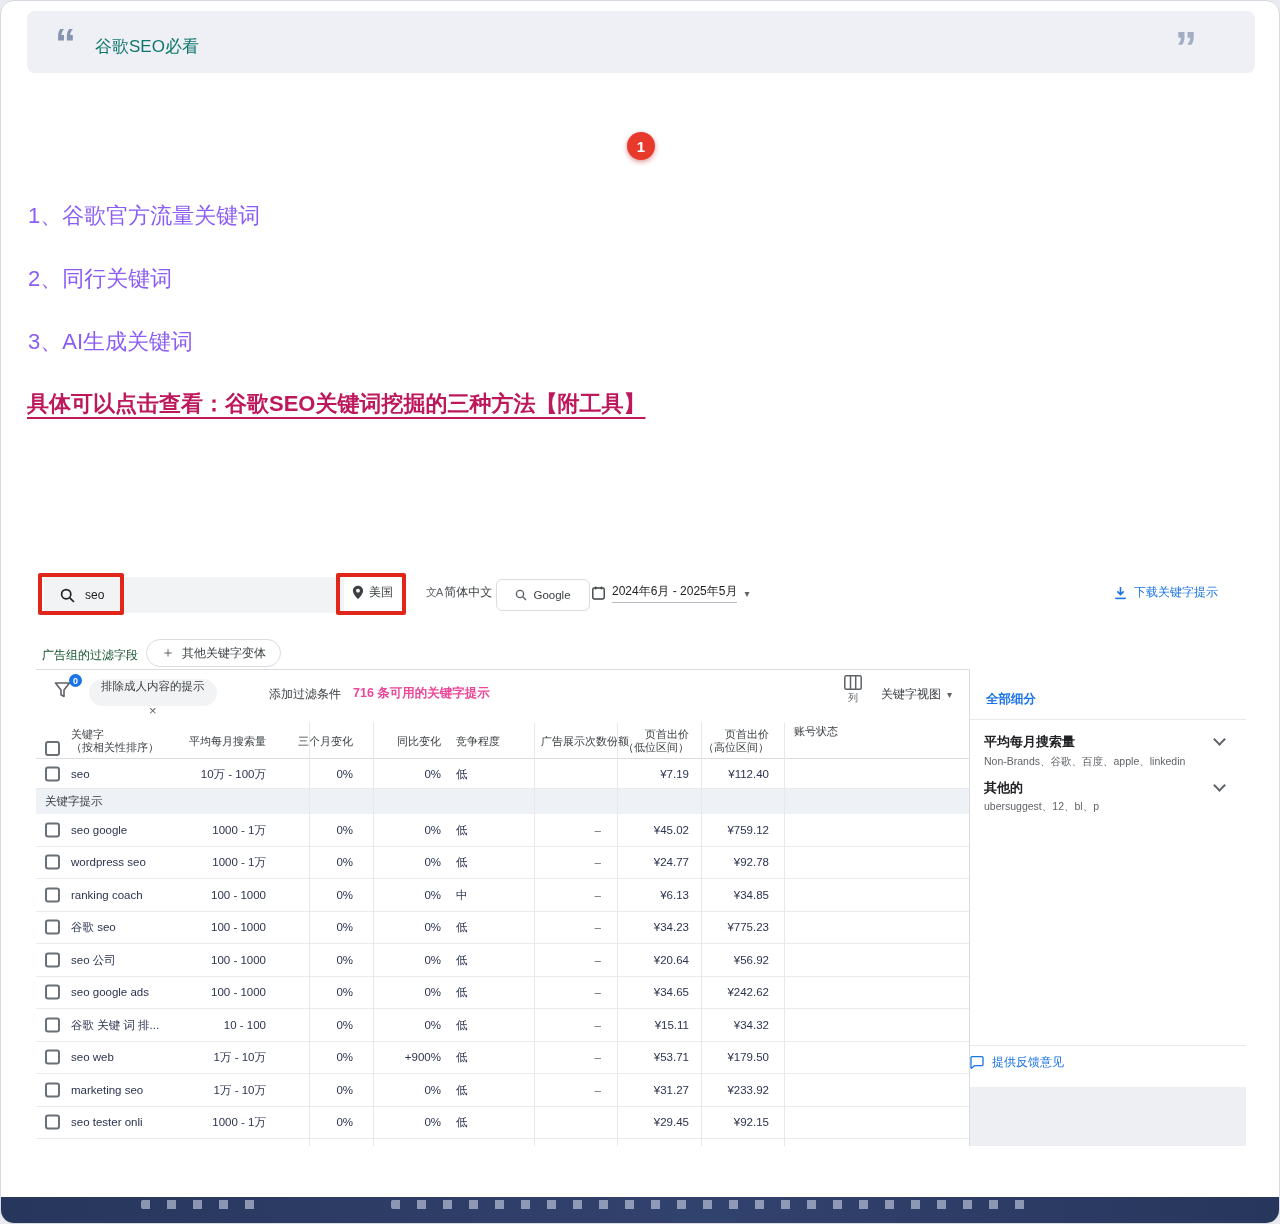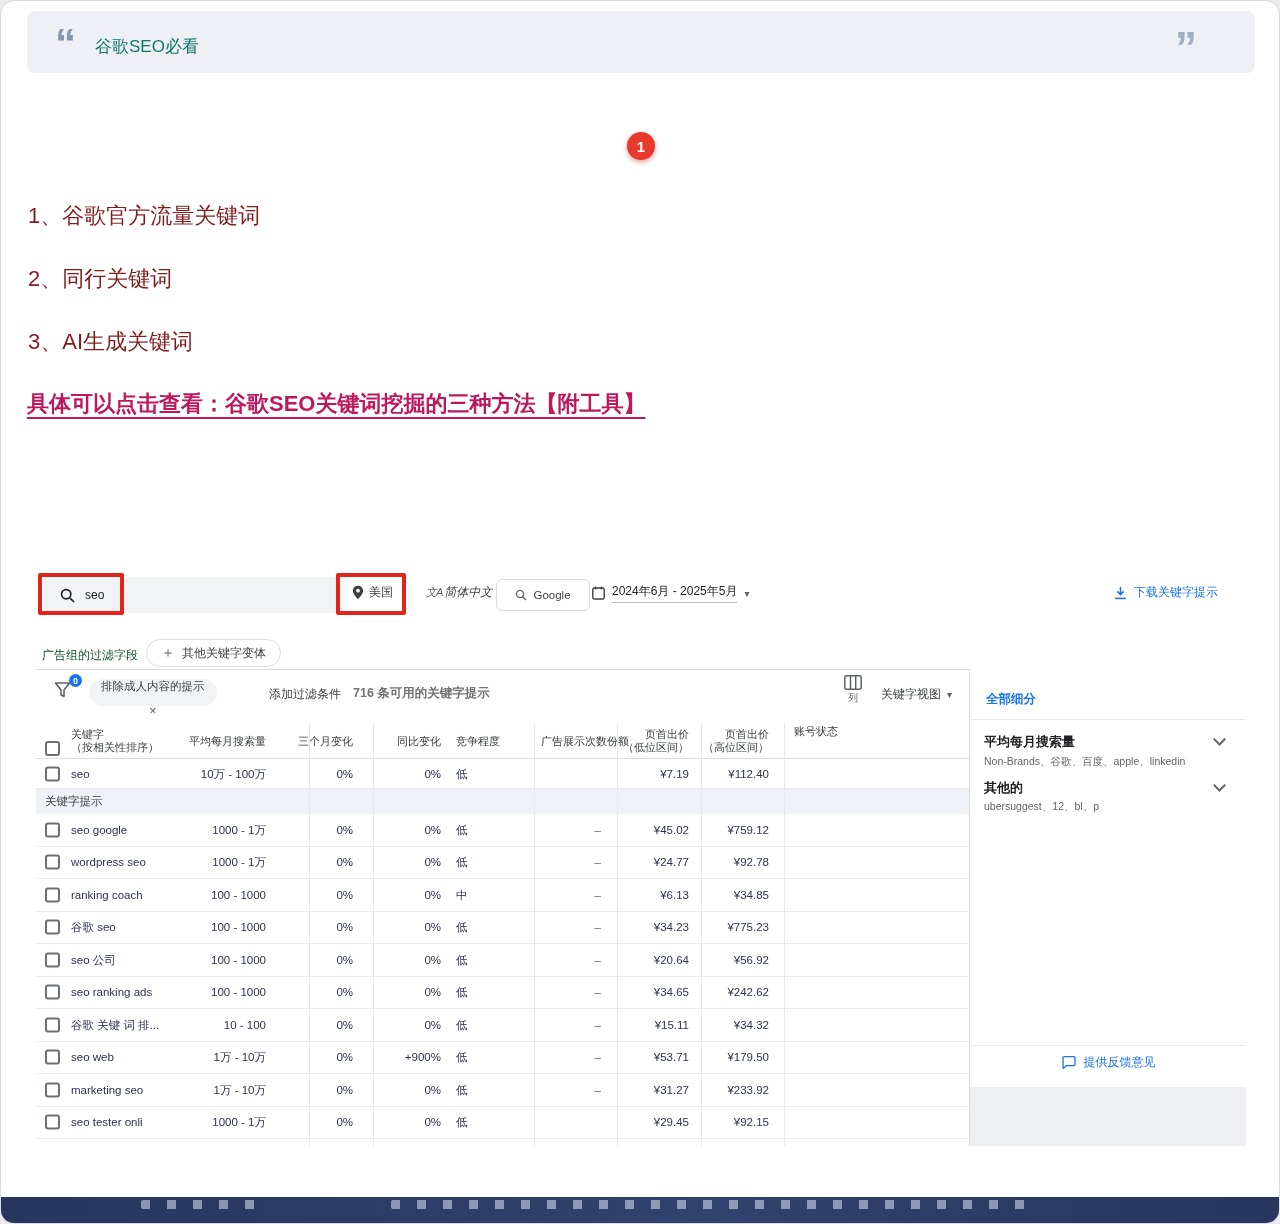--- a/index.html
+++ b/index.html
@@ -15,41 +15,41 @@
   .quote-text { position:absolute; left:68px; top:24px; font-size:17px; color:#0f766e; font-weight:500; }
   .quote-close { position:absolute; right:58px; top:20px; font-size:44px; line-height:34px;
                  color:#a3aec5; font-weight:bold; }
 
   .h1 { position:absolute; left:26px; top:130px; font-size:31px; font-weight:800;
         color:#1c2b58; letter-spacing:1px; }
   .badge1 { position:absolute; left:626px; top:131px; width:28px; height:28px; border-radius:50%;
             background:#e73a2c; color:#fff; font-size:15px; font-weight:bold;
             display:flex; align-items:center; justify-content:center;
             box-shadow:0 2px 5px rgba(180,30,20,.45); }
-  .li { position:absolute; left:27px; font-size:22px; color:#7f1d1d; }
+  .li { position:absolute; left:27px; font-size:22px; color:#8b5cf6; }
   .li1 { top:200px; } .li2 { top:263px; } .li3 { top:326px; }
   .alink { position:absolute; left:26px; top:388px; font-size:22px; font-weight:bold; color:#be185d;
            text-decoration:underline; text-decoration-thickness:2px; text-underline-offset:6px;
            cursor:pointer; }
 
   
   #planner { position:absolute; left:35px; top:560px; width:1210px; height:585px;
              background:#fff; overflow:hidden; font-size:12px; color:#3c4043; }
 
   .kp-search { position:absolute; left:8px; top:16px; width:300px; height:36px; background:#f1f3f4;
                border-radius:4px; display:flex; align-items:center; padding-left:16px; gap:10px;
                font-size:12px; color:#202124; }
   .red-box { position:absolute; border:4px solid #e0261b; z-index:6; border-radius:2px; }
   #red1 { left:2px; top:12px; width:86px; height:42px; }
   #red2 { left:300px; top:12px; width:70px; height:42px; }
 
   .kp-loc  { position:absolute; left:316px; top:23px; display:flex; align-items:center; gap:5px;
              font-size:12px; color:#3c4043; }
   .kp-lang { position:absolute; left:390px; top:23px; display:flex; align-items:center; gap:2px;
-             font-size:12px; color:#3c4043;font-style:italic; }
+             font-size:12px; color:#3c4043; }
   .lang-glyph { font-size:11px; color:#5f6368; letter-spacing:-1px; }
   .kp-google { position:absolute; left:460px; top:18px; width:94px; height:32px;
                border:1px solid #dadce0; border-radius:6px; display:flex; align-items:center;
                justify-content:center; gap:6px; font-size:11.5px; color:#3c4043; background:#fff; }
   .kp-date { position:absolute; left:556px; top:22px; display:flex; align-items:center; gap:7px;
              font-size:12px; color:#202124; }
   .kp-date .range { border-bottom:1px solid #b6bbc3; padding-bottom:2px; }
   .caret { color:#5f6368; font-size:10px; }
   .kp-download { position:absolute; right:28px; top:23px; display:flex; align-items:center; gap:7px;
                  font-size:12px; color:#1a73e8; font-weight:500; cursor:pointer; }
@@ -64,21 +64,21 @@
 
   .kp-funnel { position:absolute; left:18px; top:120px; }
   .filter-badge { position:absolute; left:33px; top:113px; width:13px; height:13px; border-radius:50%;
                   background:#1a73e8; color:#fff; font-size:9px; font-weight:bold;
                   display:flex; align-items:center; justify-content:center; }
   .kp-filter-chip { position:absolute; left:53px; top:118px; height:27px; padding:0 12px;
                     background:#f1f3f4; border-radius:14px; display:flex; align-items:center; gap:9px;
                     font-size:11.5px; color:#3c4043;flex-direction:column; }
   .chip-x { color:#5f6368; font-size:13px; cursor:pointer; }
   .kp-addfilter { position:absolute; left:233px; top:125px; font-size:12px; color:#3c4043; cursor:pointer; }
-  .kp-count { position:absolute; left:317px; top:124px; font-size:12.5px; font-weight:bold; color:#737373; }
+  .kp-count { position:absolute; left:317px; top:124px; font-size:12.5px; font-weight:bold; color:#ec4899; }
   .kp-columns { position:absolute; left:808px; top:114px; display:flex; flex-direction:column;
                 align-items:center; gap:1px; font-size:10px; color:#5f6368; cursor:pointer; }
   .kp-view { position:absolute; left:845px; top:125px; display:flex; align-items:center; gap:6px;
              font-size:12px; color:#3c4043; cursor:pointer; }
 
   
   .kp-thead { position:absolute; left:0; top:162px; width:933px; height:36px;
               border-bottom:1px solid #dadce0; font-size:11px; color:#3c4043; }
   .hc { position:absolute; line-height:13px; font-weight:500; }
   .h-kw     { left:35px;  top:5px; }
@@ -121,21 +121,21 @@
   .panel-header { position:absolute; left:16px; top:22px; color:#1a73e8; font-size:12.5px;
                   font-weight:bold; cursor:pointer; }
   .panel-div { position:absolute; left:0; top:50px; width:277px; border-top:1px solid #e8eaed; }
   .sec-title { position:absolute; left:14px; font-size:13px; font-weight:bold; color:#202124; cursor:pointer; }
   .sec-sub   { position:absolute; left:14px; font-size:10.5px; color:#5f6368; white-space:nowrap; }
   .s1t{top:64px;} .s1s{top:86px;} .s2t{top:110px;} .s2s{top:131px;}
   .chev { position:absolute; right:22px; width:9px; height:9px; border-right:2px solid #5f6368;
           border-bottom:2px solid #5f6368; transform:rotate(45deg); cursor:pointer; }
   .ch1{top:66px;} .ch2{top:112px;}
   .panel-foot { position:absolute; left:0; top:376px; width:277px; height:34px;
-                border-top:1px solid #e8eaed; display:flex; align-items:center; justify-content:center;
+                border-top:1px solid #e8eaed; display:flex; align-items:center; justify-content:flex-start;
                 gap:8px; color:#1a73e8; font-size:12px; cursor:pointer; }
   .panel-gray { position:absolute; left:0; top:418px; width:277px; height:59px; background:#edeff3; }
 
   
   .bottom-bar { position:absolute; left:0; top:1196px; width:1280px; height:28px;
                 background:linear-gradient(90deg,#26365c,#32426e 55%,#26365c); }
   .bar-dashes { position:absolute; top:3px; height:9px; border-radius:2px;
                 background:repeating-linear-gradient(90deg, rgba(219,227,243,.55) 0 9px,
                            transparent 9px 26px); }
   .bd1 { left:140px; width:120px; }
@@ -336,21 +336,21 @@
           <span class="cell c-vol">100 - 1000</span>
           <span class="cell c-m3">0%</span>
           <span class="cell c-yoy">0%</span>
           <span class="cell c-comp">低</span>
           <span class="cell c-share">–</span>
           <span class="cell c-low">¥20.64</span>
           <span class="cell c-high">¥56.92</span>
         </div>
         <div class="krow">
           <span class="cb"></span>
-          <span class="cell c-kw">seo ranking ads</span>
+          <span class="cell c-kw">seo google ads</span>
           <span class="cell c-vol">100 - 1000</span>
           <span class="cell c-m3">0%</span>
           <span class="cell c-yoy">0%</span>
           <span class="cell c-comp">低</span>
           <span class="cell c-share">–</span>
           <span class="cell c-low">¥34.65</span>
           <span class="cell c-high">¥242.62</span>
         </div>
         <div class="krow">
           <span class="cb"></span>

